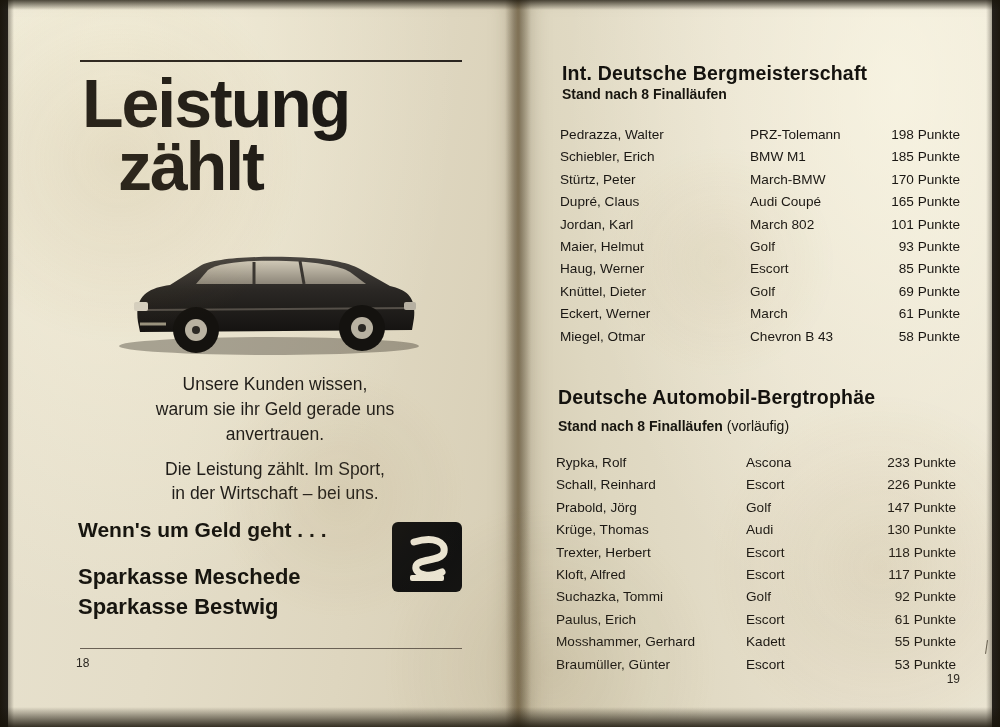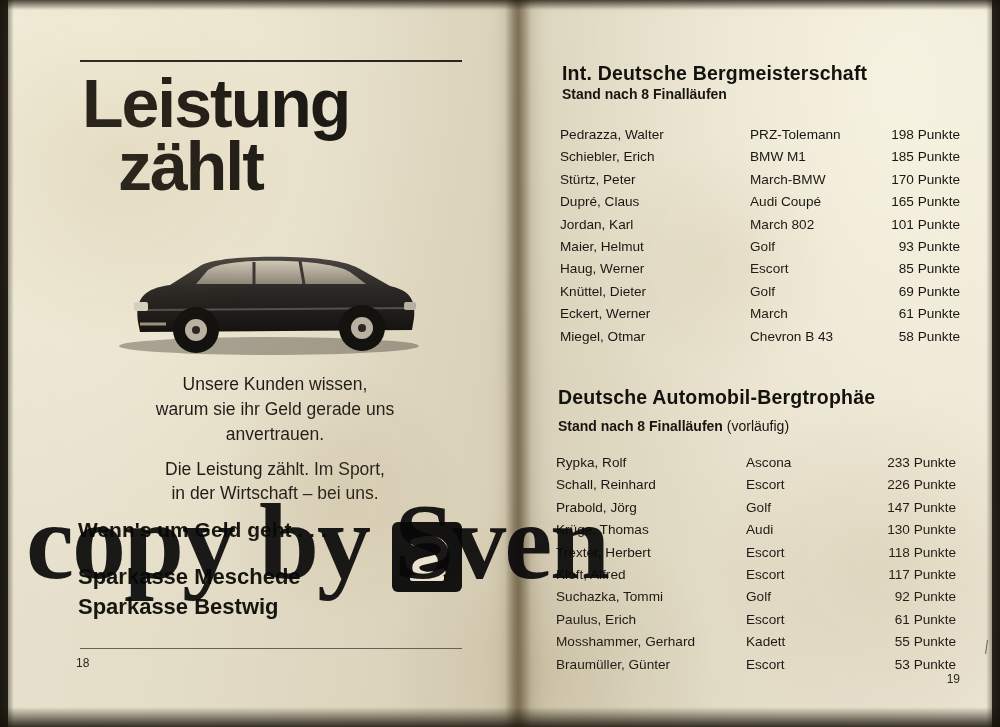--- a/index.html
+++ b/index.html
@@ -396,15 +396,14 @@
     </div>
 
     <div class="page-num-right">19</div>
 
     <div class="paper-noise"></div>
     <div class="edge-shadow-left"></div>
     <div class="edge-shadow-right"></div>
     <div class="edge-shadow-top"></div>
     <div class="edge-shadow-bottom"></div>
 
-    <div class="watermark">copy by Sven</div>
   </div>
 </div>
 
 </body></html>

